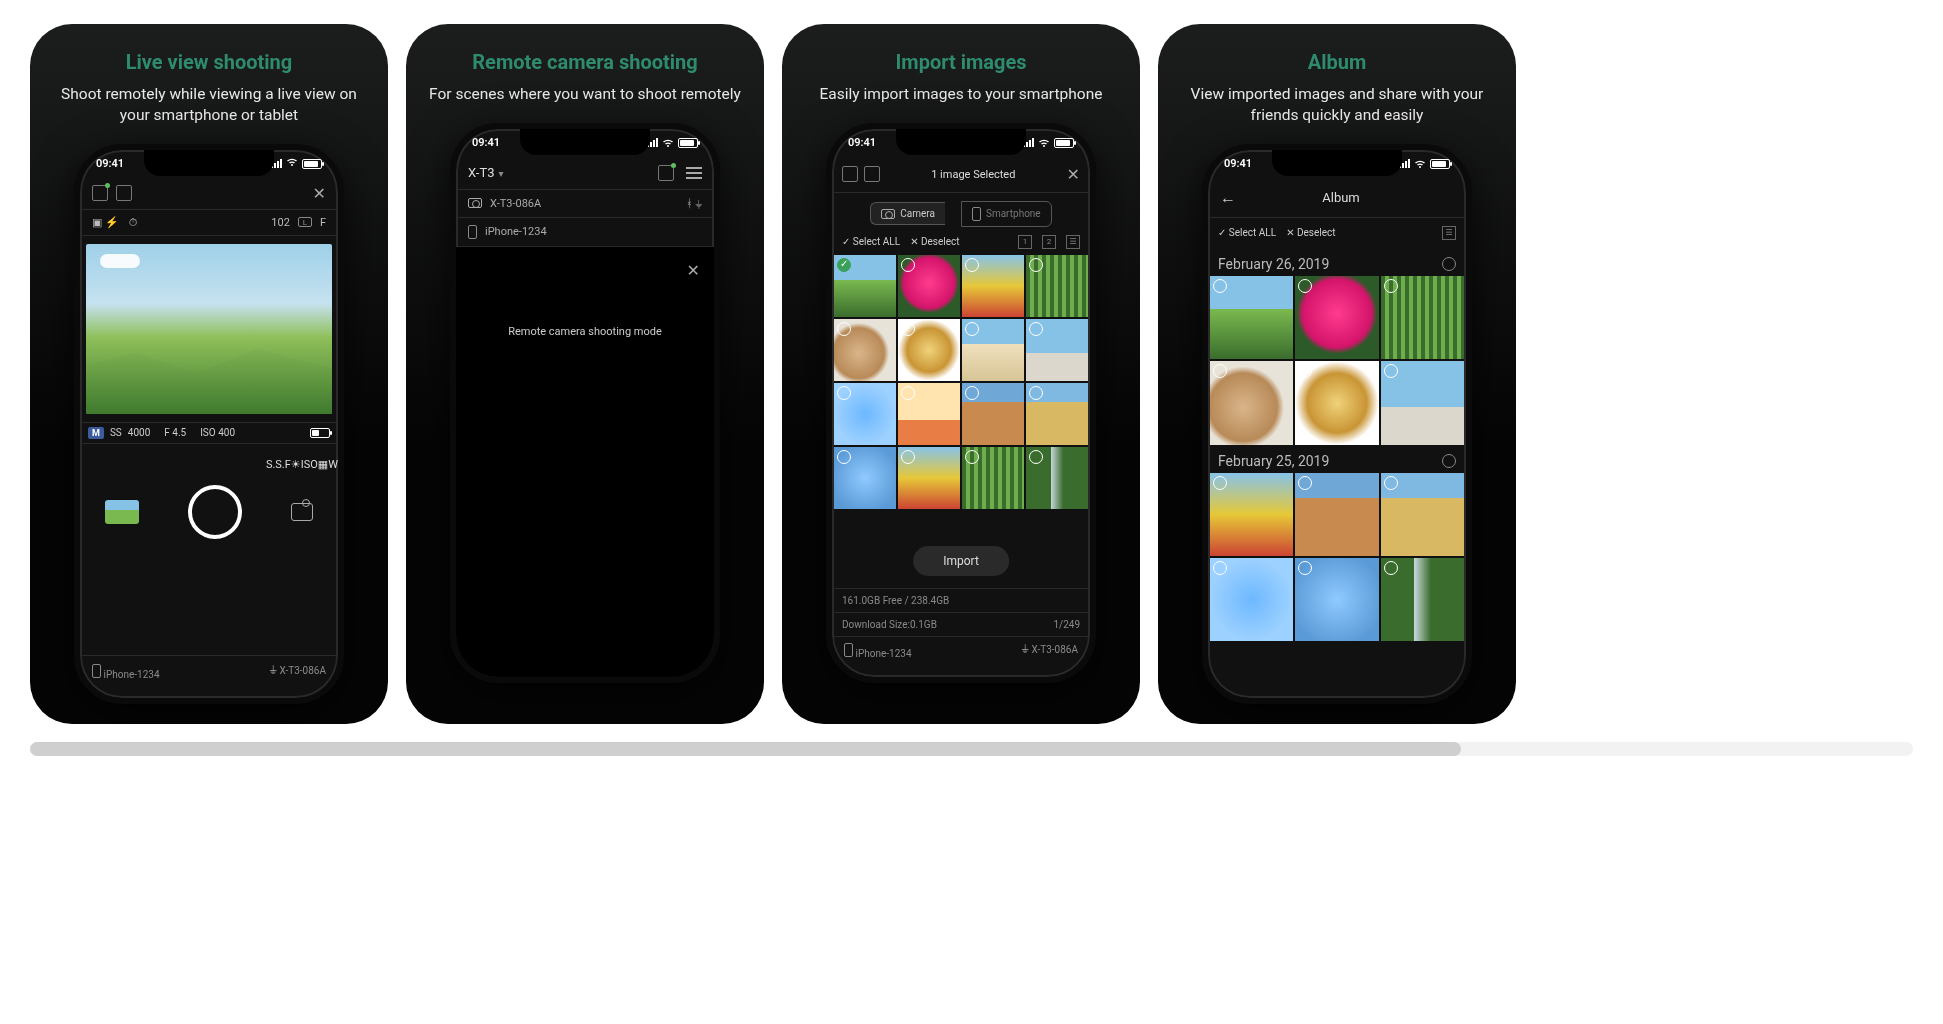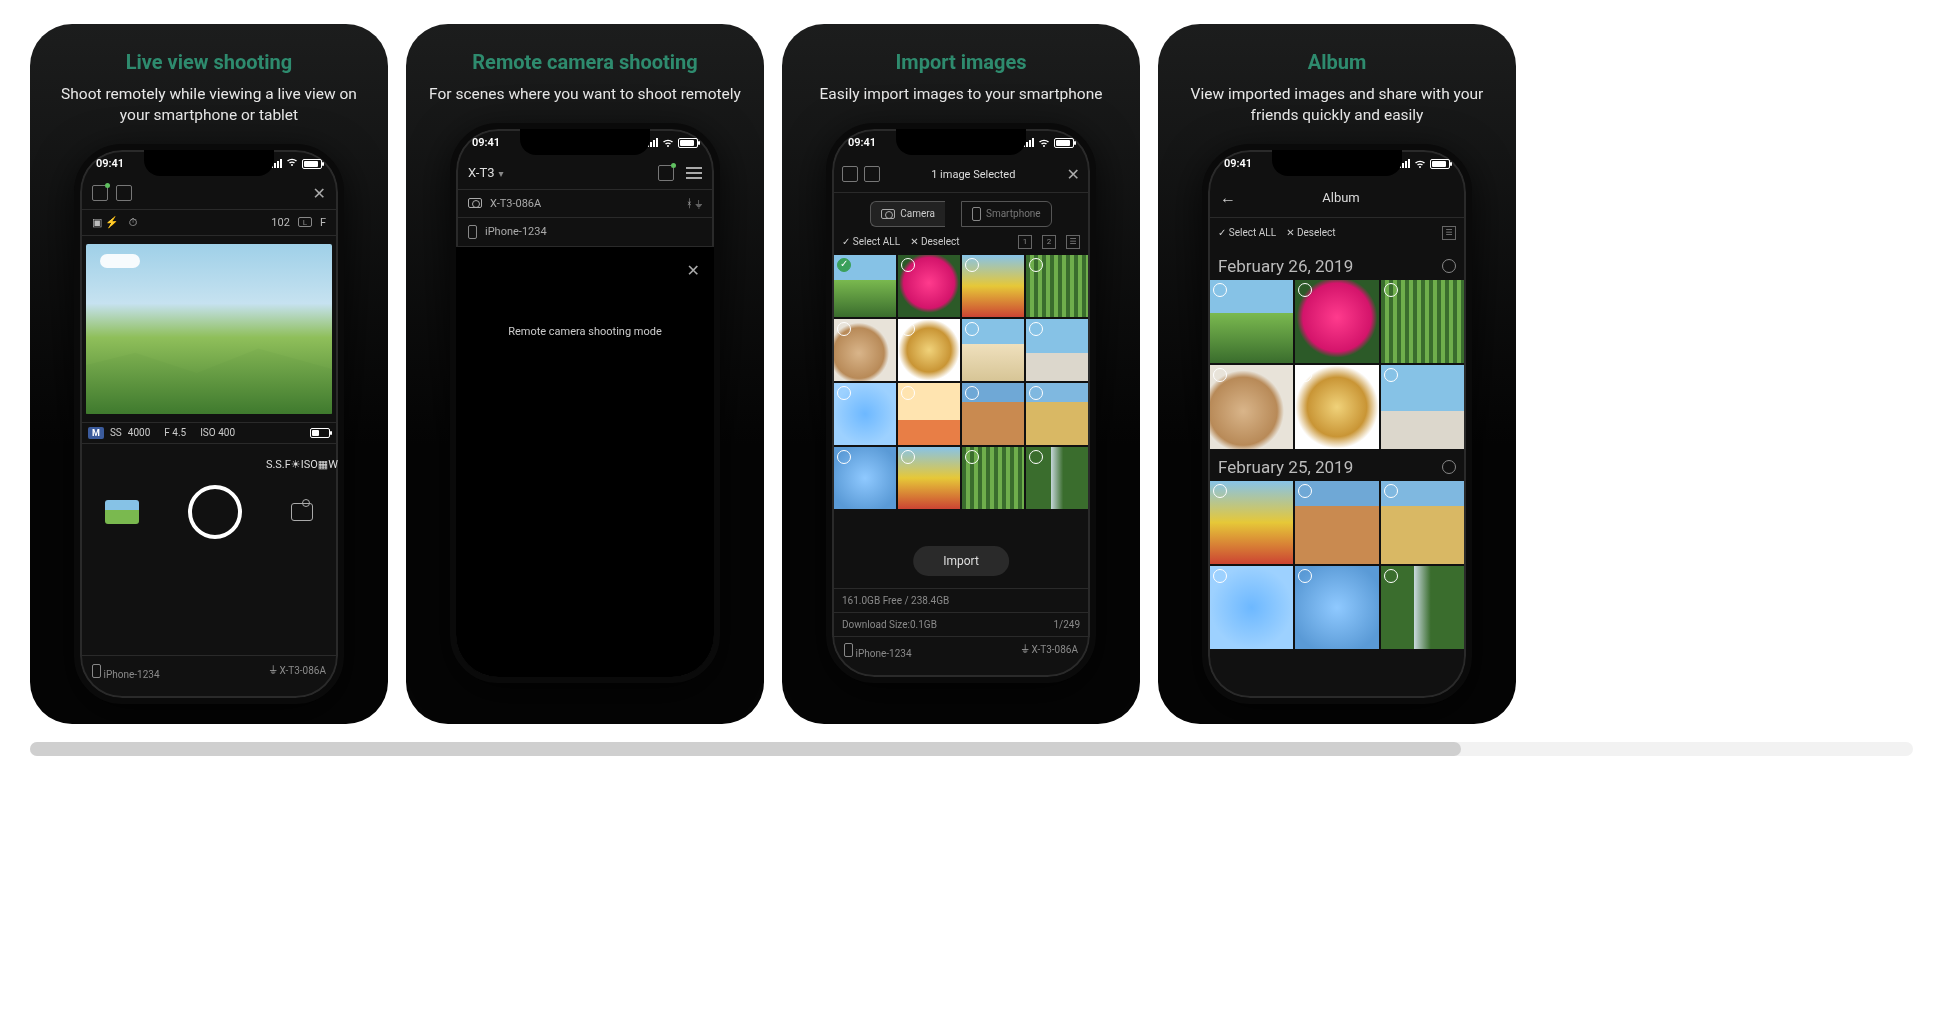--- a/index.html
+++ b/index.html
@@ -170,21 +170,21 @@
     position:absolute; bottom:8px; left:50%; transform:translateX(-50%);
     width:62px;height:62px;border-radius:50%;
     background: radial-gradient(circle at 35% 30%, #bcbcbc 0%, #5a5a5a 60%, #222 100%);
     box-shadow: inset 0 2px 6px rgba(255,255,255,.3), 0 4px 10px rgba(0,0,0,.8);
   }
 
   
   .im-top { display:flex; align-items:center; justify-content:space-between; padding:8px 10px; border-bottom:1px solid var(--border-dim); color:#ddd; font-size:11px;}
   .im-top .lefti{display:flex;gap:6px;}
   .im-top .centeri{flex:1;text-align:center;}
-  .pill-row{display:flex;justify-content:center;gap:16px;padding:8px 0;}
+  .pill-row{display:flex;justify-content:center;gap:16px;padding:8px 0;align-items:center;}
   .pill{font-size:10px;padding:5px 10px;border:1px solid #555;color:#ccc;display:flex;gap:5px;align-items:center;}
   .pill.left{border-right:none;border-top-left-radius:6px;border-bottom-left-radius:6px;background:#222;}
   .pill.right{border-top-right-radius:6px;border-bottom-right-radius:6px;color:#777;}
   .sel-row{display:flex;align-items:center;gap:10px;padding:0 10px 6px;font-size:10px;color:#ccc;}
   .sel-row .spacer{flex:1;}
   .mini-sq{width:14px;height:14px;border:1px solid #666;display:flex;align-items:center;justify-content:center;font-size:8px;color:#888;}
   .grid4{display:grid;grid-template-columns:repeat(4,1fr);gap:2px;padding:0 2px;}
   .cell{aspect-ratio:1/1;position:relative;background:#333;}
   .cell .sel{position:absolute;top:3px;left:3px;width:14px;height:14px;border:1.5px solid #fff;border-radius:50%;}
   .cell .sel.on{background:#3aa05a;border-color:#3aa05a;}
@@ -210,21 +210,21 @@
   }
   .im-meta{font-size:10px;color:var(--text-muted);padding:6px 10px;border-top:1px solid var(--border-dim);display:flex;justify-content:space-between;}
   .im-foot{display:flex;justify-content:space-between;padding:6px 12px 18px;font-size:10px;color:var(--text-muted);border-top:1px solid var(--border-dim);}
 
   
   .al-top{display:flex;align-items:center;padding:10px 12px;color:#ddd;font-size:13px;border-bottom:1px solid var(--border-dim);}
   .al-top .back{font-size:16px;color:#ccc;margin-right:8px;}
   .al-top .ttl{flex:1;text-align:center;}
   .al-row{display:flex;align-items:center;gap:10px;padding:8px 10px;font-size:10px;color:#ccc;}
   .al-row .spacer{flex:1;}
-  .date-row{display:flex;align-items:center;justify-content:space-between;padding:8px 10px 4px;font-size:17px;color:#bbb;}
+  .date-row{display:flex;align-items:center;justify-content:space-between;padding:8px 10px 4px;font-size:14px;color:#bbb;}
   .date-dot{width:14px;height:14px;border:1.5px solid #888;border-radius:50%;}
   .grid3{display:grid;grid-template-columns:repeat(3,1fr);gap:2px;padding:0 2px;}
   .grid3 .cell{aspect-ratio:1/1;}
 
   
   .hscroll {
     margin: 8px 30px 0 30px;
     height: 14px;
     background: #f2f2f2;
     border-radius: 7px;

